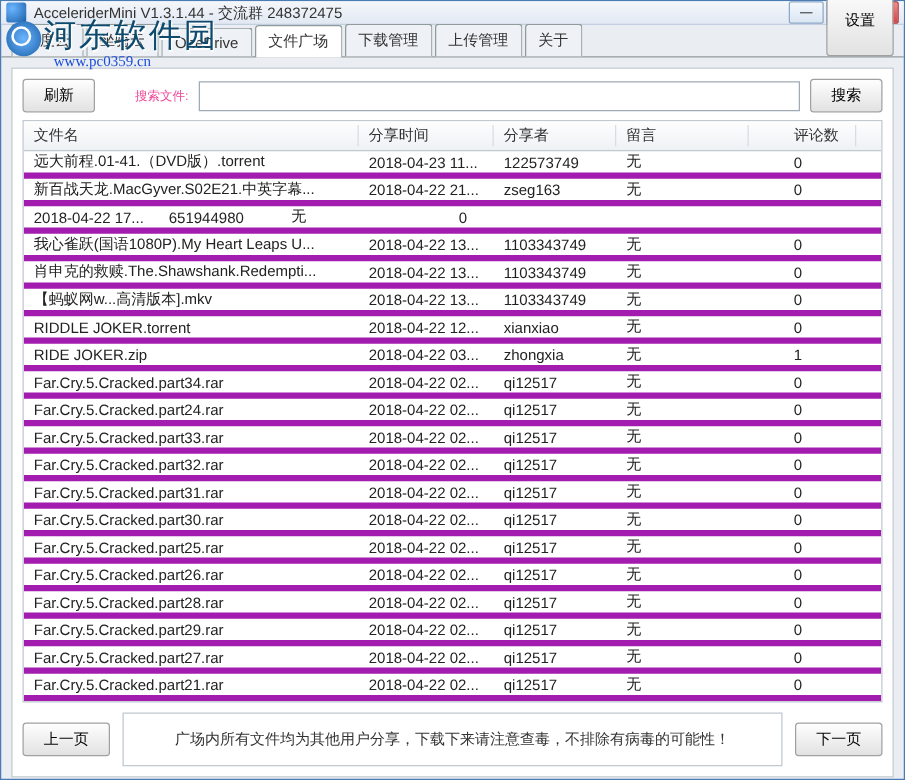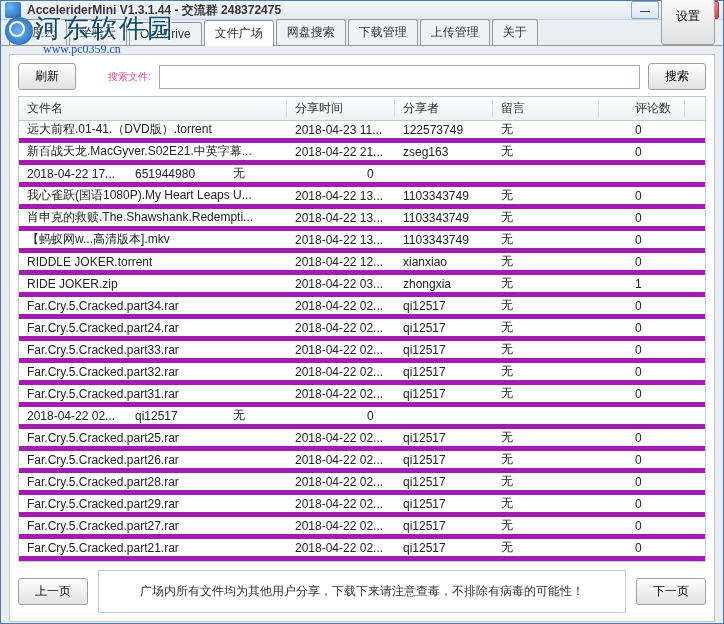--- a/index.html
+++ b/index.html
@@ -1,20 +1,20 @@
 <!DOCTYPE html>
 <html><head>
 <meta charset="utf-8">
 <style>
 * { box-sizing: border-box; margin: 0; padding: 0; }
 body { font-family: "Microsoft YaHei", "Segoe UI", sans-serif; font-size: 12px; background: #fff; }
 .window { width: 724px; height: 624px; border: 1px solid #4a7bb5; background: #eaeef3; position: relative; display: flex; flex-direction: column; }
 .titlebar { height: 28px; background: linear-gradient(#f4f7fb, #e2e9f3); display: flex; align-items: center; padding: 0 4px; border-bottom: 1px solid #c2cfde; }
 .title-icon { width: 16px; height: 16px; margin-right: 6px; background: radial-gradient(circle at 30% 30%, #6bb6ff, #1a5fa8); border-radius: 2px; }
-.title-text { flex: 1; font-size: 12px; color: #333; font-weight: bold; }
+.title-text { flex: 1; font-size: 12px; color: #333; }
 .win-btns { display: flex; gap: 2px; }
 .win-btn { width: 28px; height: 18px; border: 1px solid #8da8c8; background: linear-gradient(#f4f8fd, #dbe6f3); border-radius: 2px; font-size: 10px; display: flex; align-items: center; justify-content: center; cursor: pointer; }
 .win-btn.close { background: linear-gradient(#f18c8c, #d94343); color: #fff; border-color: #a83232; }
 .tabbar { height: 26px; display: flex; align-items: flex-end; padding: 0 8px; border-bottom: 1px solid #919b9c; position: relative; }
 .tab { padding: 4px 10px; border: 1px solid #919b9c; border-bottom: none; background: #eef1f5; margin-right: 2px; font-size: 12px; cursor: pointer; border-radius: 3px 3px 0 0; color: #333; }
 .tab.active { background: #fff; position: relative; top: 1px; }
 .settings-btn { margin-left: auto; padding: 19px 14px; border: 1px solid #a0a0a0; background: linear-gradient(#fefefe, #e2e2e2); border-radius: 3px; cursor: pointer; font-size: 12px; }
 .panel { flex: 1; margin: 8px; background: #fff; border: 1px solid #c0c8d0; display: flex; flex-direction: column; padding: 8px; }
 .search-row { display: flex; align-items: center; gap: 8px; margin-bottom: 6px; }
 .btn { padding: 4px 16px; border: 1px solid #a0a0a0; background: linear-gradient(#fefefe, #e2e2e2); border-radius: 3px; cursor: pointer; font-size: 12px; }
@@ -51,21 +51,20 @@
       <div class="win-btn">□</div>
       <div class="win-btn close">✕</div>
     </div>
   </div>
 
   <div class="tabbar">
     <div class="tab">百度云</div>
     <div class="tab">坐骑云</div>
     <div class="tab">OneDrive</div>
     <div class="tab active">文件广场</div>
-    <div class="tab">网盘搜索</div>
     <div class="tab">下载管理</div>
     <div class="tab">上传管理</div>
     <div class="tab">关于</div>
     <button class="settings-btn">设置</button>
   </div>
 
   <div class="panel">
     <div class="search-row">
       <button class="btn">刷新</button>
       <span class="search-label">搜索文件:</span>
@@ -166,20 +165,21 @@
             <div class="td c4">0</div>
           </div>
           <div class="tr">
             <div class="td c0">Far.Cry.5.Cracked.part31.rar</div>
             <div class="td c1">2018-04-22 02...</div>
             <div class="td c2">qi12517</div>
             <div class="td c3">无</div>
             <div class="td c4">0</div>
           </div>
           <div class="tr">
+            <div class="td c0">Far.Cry.5.Cracked.part30.rar</div>
             <div class="td c1">2018-04-22 02...</div>
             <div class="td c2">qi12517</div>
             <div class="td c3">无</div>
             <div class="td c4">0</div>
           </div>
           <div class="tr">
             <div class="td c0">Far.Cry.5.Cracked.part25.rar</div>
             <div class="td c1">2018-04-22 02...</div>
             <div class="td c2">qi12517</div>
             <div class="td c3">无</div>

